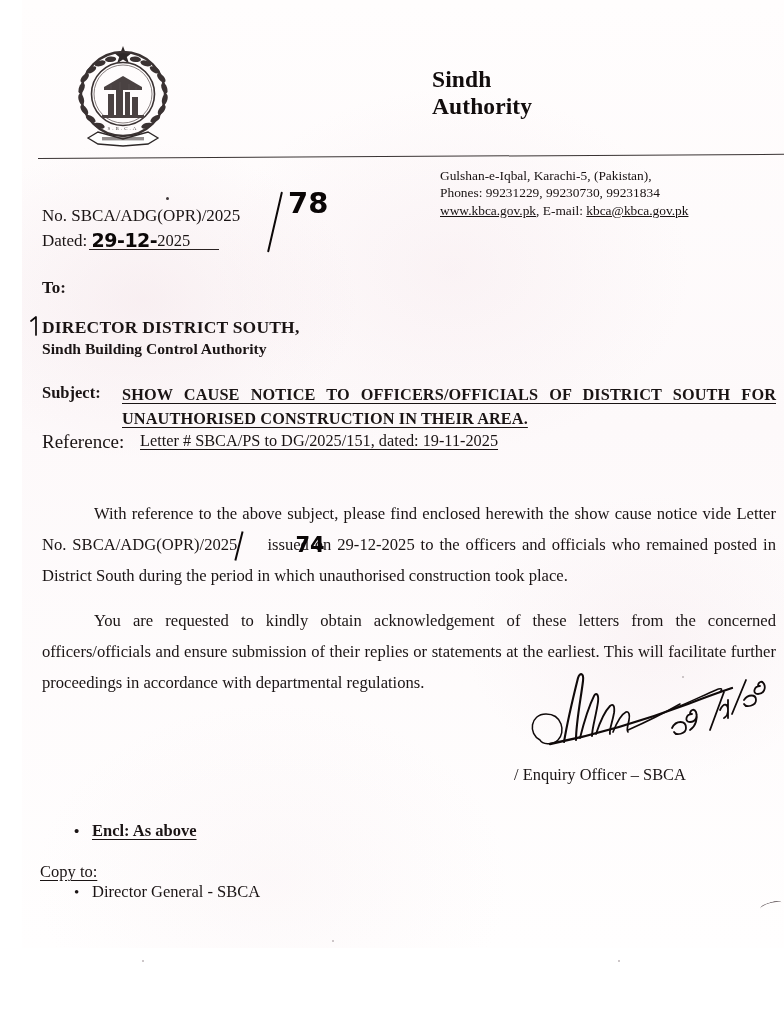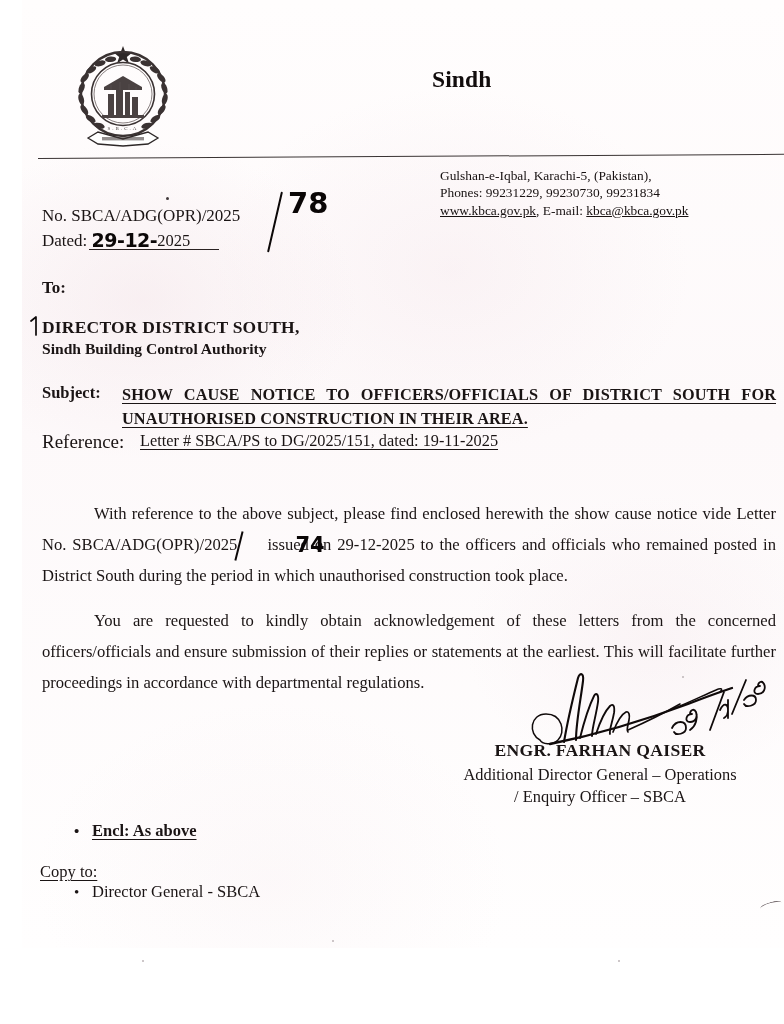--- a/index.html
+++ b/index.html
@@ -422,20 +422,21 @@
           <path d="M24 96 L34 90 L59 97 L84 90 L94 96 L84 102 L59 104 L34 102 Z"></path>
         </g>
         <g fill="#3a3232">
           <rect x="38" y="95" width="42" height="3.4" opacity="0.55"></rect>
         </g>
       </svg>
     </div>
 
     <div class="org-name">
       <div>Sindh</div>
+      <div>Authority</div>
     </div>
 
     <div class="rule-main"></div>
 
     <div class="contact">
       <div>Gulshan-e-Iqbal, Karachi-5, (Pakistan),</div>
       <div>Phones: 99231229, 99230730, 99231834</div>
       <div><span class="u">www.kbca.gov.pk</span><span>, E-mail: </span><span class="u">kbca@kbca.gov.pk</span></div>
     </div>
   </div>
@@ -505,23 +506,21 @@
           <path d="M152 58 C156 50, 166 50, 166 58 C166 64, 156 66, 154 62" stroke-width="1.8"></path>
           <path d="M172 44 C166 44, 164 52, 170 52 C176 52, 178 46, 176 42 C174 38, 170 40, 170 44 M176 42 C178 48, 176 56, 170 60" stroke-width="1.8"></path>
           <path d="M190 60 L204 22" stroke-width="1.8"></path>
           <path d="M200 40 C204 32, 208 34, 208 40 C208 46, 204 48, 204 48 M208 30 L208 48" stroke-width="1.8"></path>
           <path d="M212 44 L226 10" stroke-width="1.8"></path>
           <path d="M224 30 C228 24, 236 24, 236 30 C236 36, 226 38, 224 34" stroke-width="1.8"></path>
           <path d="M240 16 C234 16, 232 24, 238 24 C244 24, 246 18, 244 14 C242 10, 238 12, 238 16" stroke-width="1.8"></path>
         </g>
       </svg>
     </div>
-    <div class="sig-name">ENGR. FARHAN QAISER</div>
     <div class="sig-title">
-      <div>Additional Director General – Operations</div>
       <div>/ Enquiry Officer – SBCA</div>
     </div>
   </div>
 
   <div class="encl-row">
     <span class="bullet">•</span><span class="txt">Encl: As above</span>
   </div>
 
   <div class="copy-label">Copy to:</div>
 

